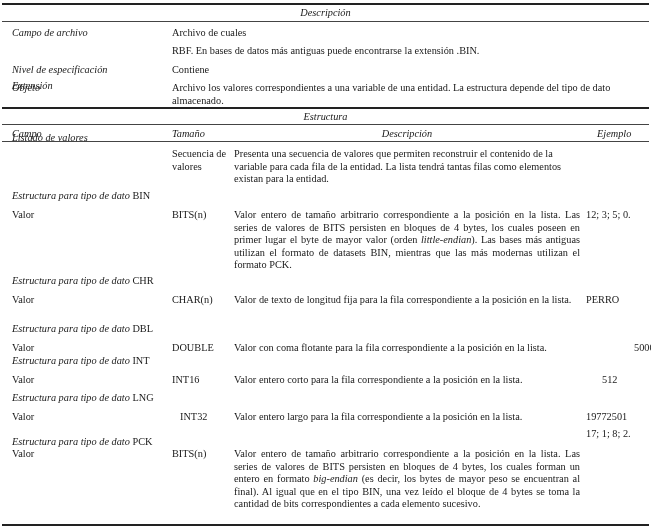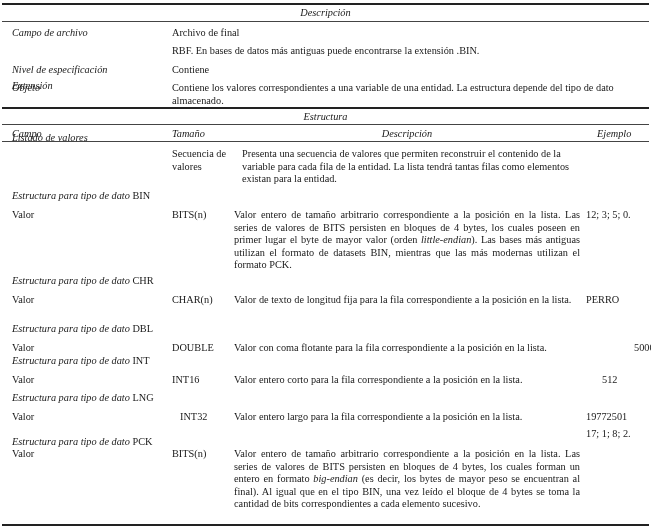--- a/index.html
+++ b/index.html
@@ -19,51 +19,51 @@
 </style>
 </head>
 <body>
 
 <div class="rule thick" style="top:3px;"></div>
 <div class="head" style="top:7px;">Descripción</div>
 <div class="rule thin" style="top:21px;"></div>
 
 <div>
   <div class="abs it" style="left:12px; top:27px;">Campo de archivo</div>
-  <div class="abs" style="left:172px; top:27px;">Archivo de final</div>
+  <div class="abs" style="left:172px; top:27px;">Archivo de cuales</div>
 </div>
 <div>
   <div class="abs it" style="left:12px; top:45px;margin-top:35px;">Extensión</div>
   <div class="abs" style="left:172px; top:45px;">RBF. En bases de datos más antiguas puede encontrarse la extensión .BIN.</div>
 </div>
 <div>
   <div class="abs it" style="left:12px; top:64px;">Nivel de especificación</div>
   <div class="abs" style="left:172px; top:64px;">Contiene</div>
 </div>
 <div>
   <div class="abs it" style="left:12px; top:82px;">Objeto</div>
-  <div class="abs" style="left:172px; top:82px; width:460px;">Contiene los valores correspondientes a una variable de una entidad. La estructura depende del tipo de dato almacenado.</div>
+  <div class="abs" style="left:172px; top:82px; width:460px;">Archivo los valores correspondientes a una variable de una entidad. La estructura depende del tipo de dato almacenado.</div>
 </div>
 
 <div class="rule thick" style="top:107px;"></div>
 <div class="head" style="top:111px;">Estructura</div>
 <div class="rule thin" style="top:124px;"></div>
 
 <div>
   <div class="abs it" style="left:12px; top:128px;">Campo</div>
   <div class="abs it" style="left:172px; top:128px;">Tamaño</div>
   <div class="abs it center" style="left:234px; top:128px; width:346px;">Descripción</div>
   <div class="abs it" style="left:597px; top:128px;">Ejemplo</div>
 </div>
 <div class="rule thin" style="top:141px;"></div>
 
 <div>
   <div class="abs it" style="left:12px; top:132px;">Listado de valores</div>
   <div class="abs" style="left:172px; top:148px; width:56px;">Secuencia de valores</div>
-  <div class="abs" style="left:242px; top:148px; width:346px;">Presenta una secuencia de valores que permiten reconstruir el contenido de la variable para cada fila de la entidad. La lista tendrá tantas filas como elementos existan para la entidad.</div>
+  <div class="abs" style="left:234px; top:148px; width:346px;">Presenta una secuencia de valores que permiten reconstruir el contenido de la variable para cada fila de la entidad. La lista tendrá tantas filas como elementos existan para la entidad.</div>
 </div>
 
 <div class="abs" style="left:12px; top:190px;">
   <span class="it">Estructura para tipo de dato</span>
   <span>BIN</span>
 </div>
 <div>
   <div class="abs" style="left:12px; top:209px;">Valor</div>
   <div class="abs" style="left:172px; top:209px;">BITS(n)</div>
   <div class="abs just" style="left:234px; top:209px; width:346px;"><span>Valor entero de tamaño arbitrario correspondiente a la posición en la lista. Las series de valores de BITS persisten en bloques de 4 bytes, los cuales poseen en primer lugar el byte de mayor valor (orden </span><span class="it">little-endian</span><span>). Las bases más antiguas utilizan el formato de datasets BIN, mientras que las más modernas utilizan el formato PCK.</span></div>

